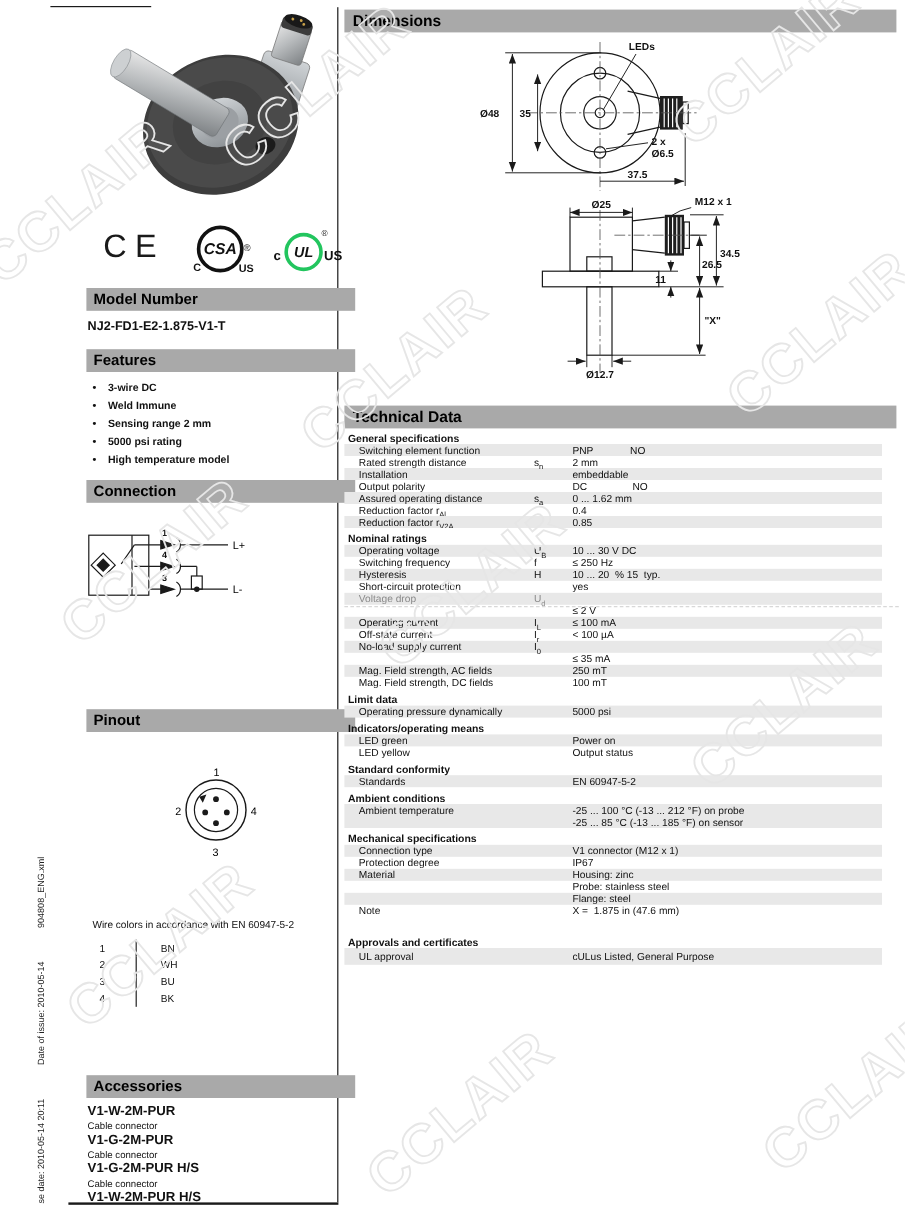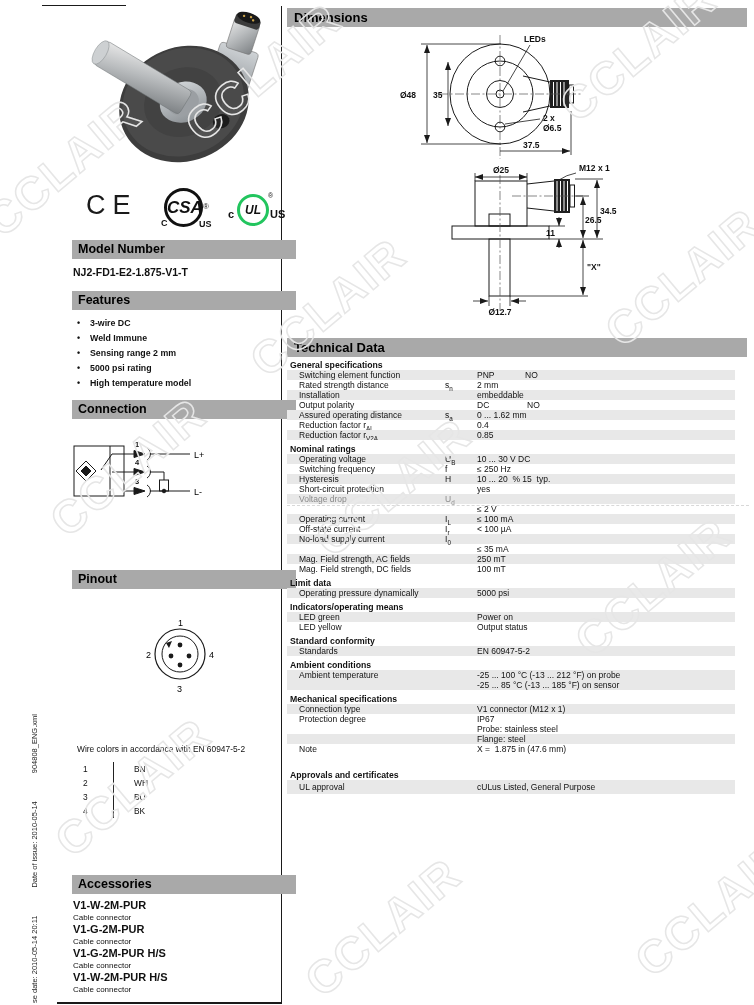--- a/index.html
+++ b/index.html
@@ -14,40 +14,40 @@
   .bar{background:#a9a9a9;color:#000;font-weight:bold;}
   .bar.big{height:19px;font-size:13px;line-height:19px;padding-left:7px;}
   .bar.left{height:19px;font-size:12.5px;line-height:19px;padding-left:6px;}
 
   
   .photo-wrap{height:182px;}
   .logos{height:50px;position:relative;}
   .ce{position:absolute;left:14px;top:2px;font-size:27px;letter-spacing:7px;color:#1a1a1a;}
   .csa{position:absolute;left:92px;top:0px;width:46px;height:46px;}
   .csa-circle{width:33px;height:33px;border:3.5px solid #111;border-radius:50%;
-      font-weight:bold;font-style:italic;font-size:17px;text-align:center;line-height:33px;color:#111;}
+      font-weight:bold;font-style:italic;font-size:13px;text-align:center;line-height:33px;color:#111;}
   .csa-r{position:absolute;left:39px;top:14px;font-size:8px;}
   .csa-c{position:absolute;left:-3px;top:30px;font-size:9px;font-weight:bold;}
   .csa-us{position:absolute;left:35px;top:31px;font-size:9px;font-weight:bold;}
   .ullogo{position:absolute;left:156px;top:6px;width:60px;height:36px;}
   .ul-c{position:absolute;left:0;top:14px;font-size:11px;font-weight:bold;}
   .ul-circle{position:absolute;left:9px;top:0;width:26px;height:26px;border:3px solid #22c55e;border-radius:50%;
       font-weight:bold;font-style:italic;font-size:12px;text-align:center;line-height:26px;color:#111;}
   .ul-r{position:absolute;left:40px;top:-2px;font-size:7px;}
   .ul-us{position:absolute;left:42px;top:14px;font-size:11px;font-weight:bold;}
 
   .model-bar{margin-top:2px;}
   .model-value{margin-top:7px;height:12px;font-size:10.5px;font-weight:bold;padding-left:1px;}
   .features-bar{margin-top:13px;}
   .features-list{margin-top:6px;}
   .feat{display:flex;height:15px;line-height:15px;font-size:8.8px;font-weight:bold;}
   .feat .bullet{width:13px;padding-left:5px;font-size:9px;}
   .connection-bar{margin-top:9px;}
   .conn-svg{margin-top:18px;display:block;}
-  .pinout-bar{margin-top:3px;}
+  .pinout-bar{margin-top:24px;}
   .pinout-svg{margin-top:20px;display:block;}
   .wire-note{margin-top:43px;font-size:8.4px;height:10px;padding-left:5px;}
   .wire-rows{margin-top:8px;padding-left:5px;}
   .wrow{display:flex;height:14px;line-height:14px;font-size:8.4px;}
   .wnum{width:30px;padding-left:6px;}
   .wcolor{border-left:1px solid #222;padding-left:20px;}
   .accessories-bar{margin-top:57px;}
   .acc-list{margin-top:5px;padding-left:1px;}
   .acc-name{font-size:11px;font-weight:bold;line-height:12.5px;height:12.5px;}
   .acc-desc{font-size:8px;line-height:11.5px;height:11.5px;}
@@ -405,20 +405,21 @@
     <div class="tsec">Standard conformity</div>
     <div class="trow shade"><span class="c1"><span>Standards</span></span><span class="c2"></span><span class="c3">EN 60947-5-2</span></div>
 
     <div class="tsec">Ambient conditions</div>
     <div class="trow shade"><span class="c1"><span>Ambient temperature</span></span><span class="c2"></span><span class="c3">-25 ... 100 °C (-13 ... 212 °F) on probe</span></div>
     <div class="trow shade"><span class="c1"><span></span></span><span class="c2"></span><span class="c3">-25 ... 85 °C (-13 ... 185 °F) on sensor</span></div>
 
     <div class="tsec">Mechanical specifications</div>
     <div class="trow shade"><span class="c1"><span>Connection type</span></span><span class="c2"></span><span class="c3">V1 connector (M12 x 1)</span></div>
     <div class="trow"><span class="c1"><span>Protection degree</span></span><span class="c2"></span><span class="c3">IP67</span></div>
+    <div class="trow shade"><span class="c1"><span>Material</span></span><span class="c2"></span><span class="c3">Housing: zinc</span></div>
     <div class="trow"><span class="c1"><span></span></span><span class="c2"></span><span class="c3">Probe: stainless steel</span></div>
     <div class="trow shade"><span class="c1"><span></span></span><span class="c2"></span><span class="c3">Flange: steel</span></div>
     <div class="trow"><span class="c1"><span>Note</span></span><span class="c2"></span><span class="c3">X =  1.875 in (47.6 mm)</span></div>
 
     <div class="tsec gap">Approvals and certificates</div>
     <div class="trow shade approval"><span class="c1"><span>UL approval</span></span><span class="c2"></span><span class="c3">cULus Listed, General Purpose</span></div>
   </div>
 </div>
 
 <div class="sidebar-text"><span>se date: 2010-05-14 20:11</span><span>Date of issue: 2010-05-14</span><span>904808_ENG.xml</span></div>

